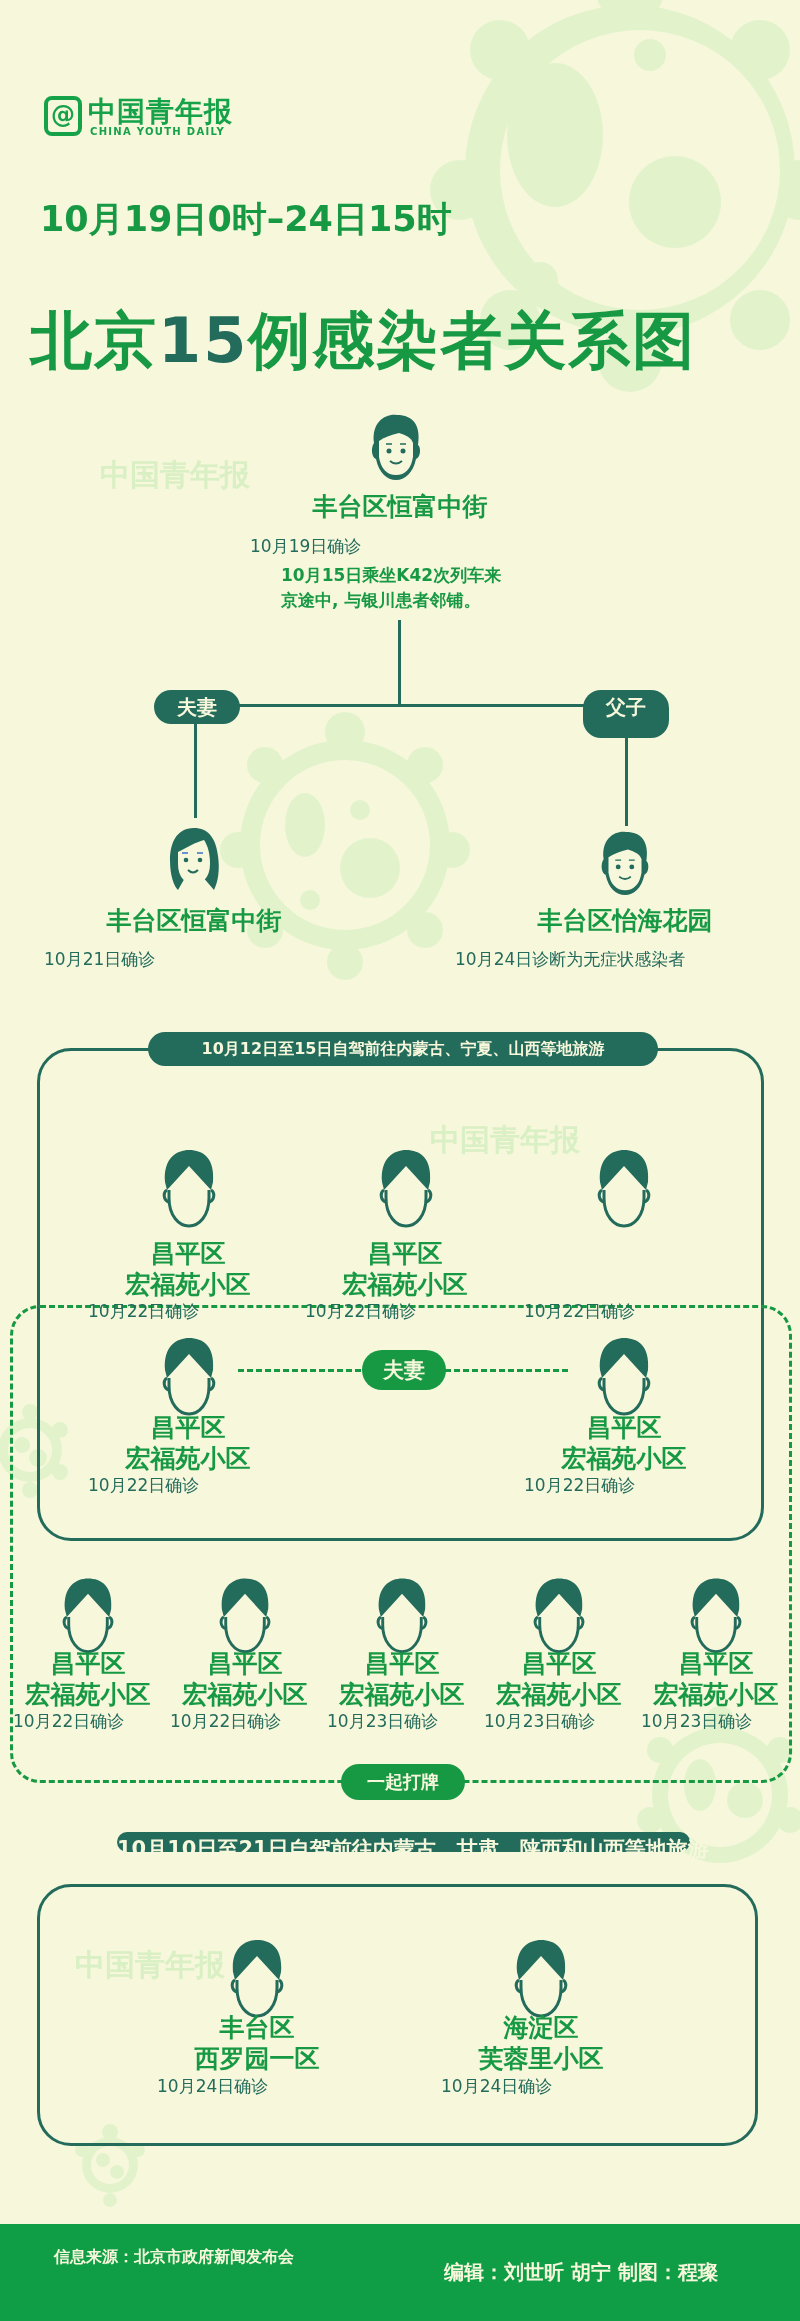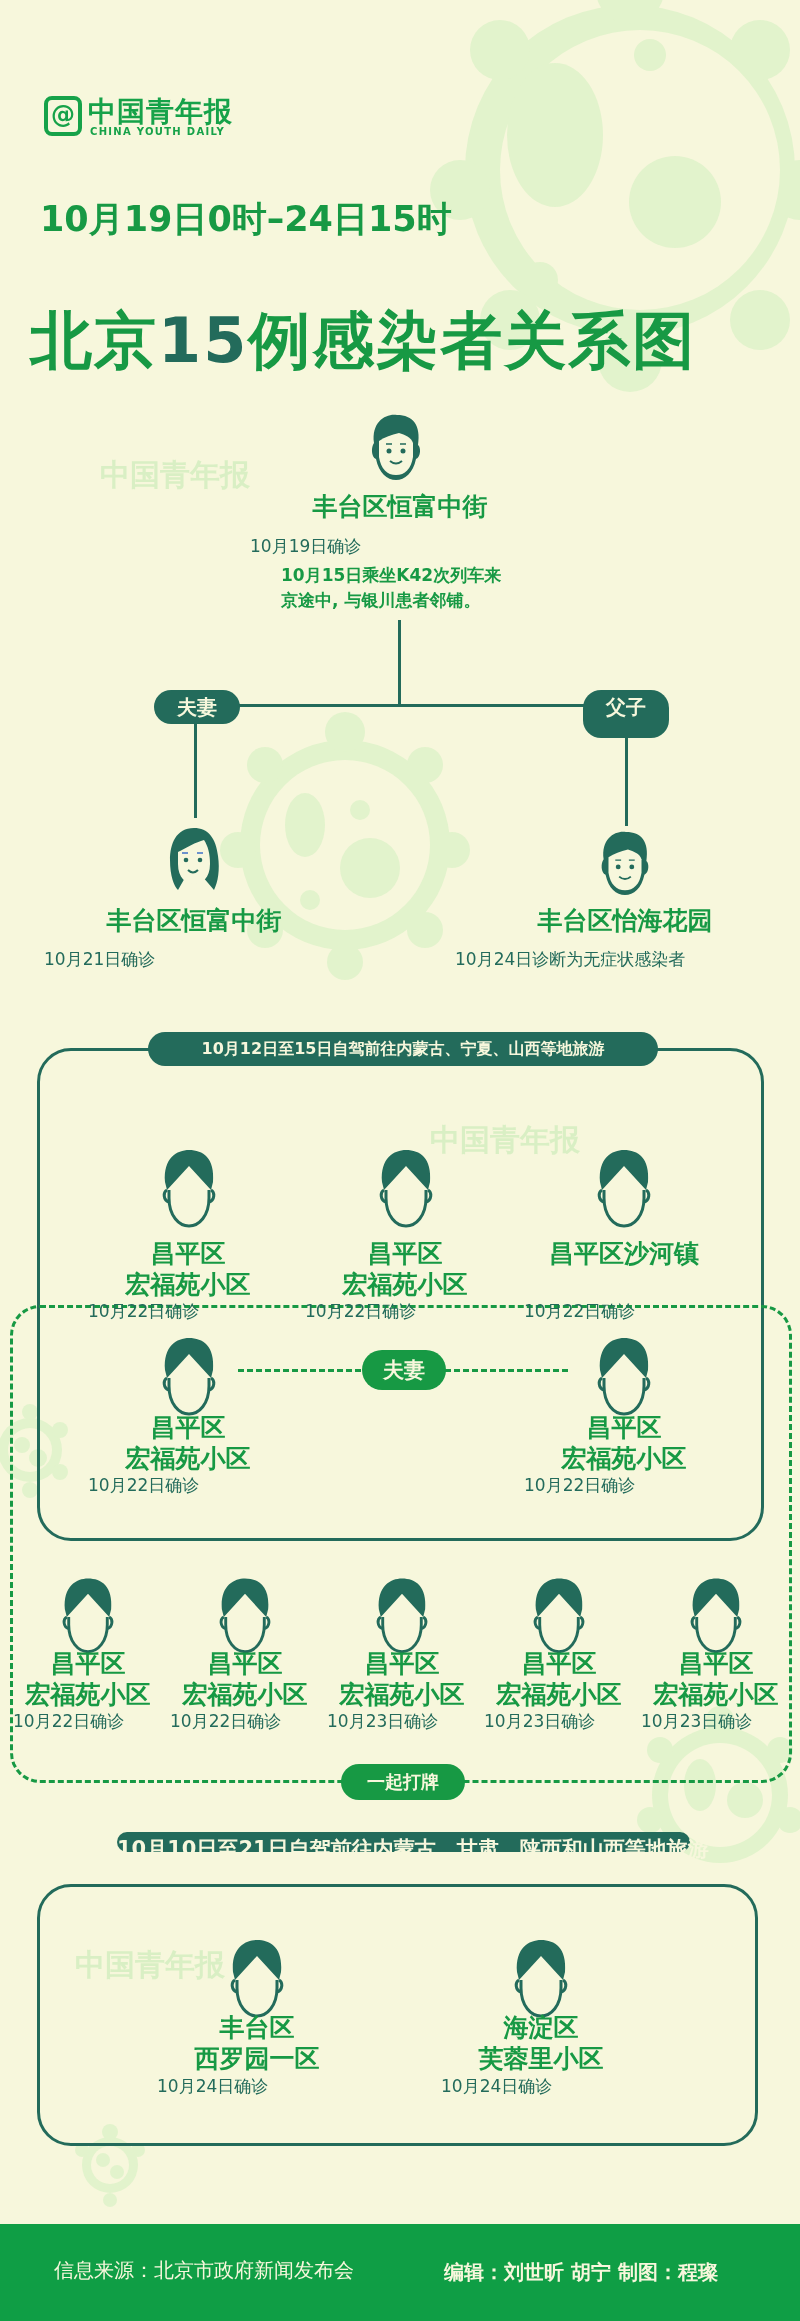--- a/index.html
+++ b/index.html
@@ -17,21 +17,21 @@
   .note { position:absolute; color:#179944; font-weight:bold; font-size:17px; line-height:25px; white-space:nowrap; }
   .pill { position:absolute; background:#236b5b; color:#f7f7dc; font-weight:bold; border-radius:18px; text-align:center; white-space:nowrap; }
   .pill.green { background:#179944; }
   .vline { position:absolute; width:3px; background:#236b5b; }
   .hline { position:absolute; height:3px; background:#236b5b; }
   .face { position:absolute; }
   .box-solid { position:absolute; border:3px solid #236b5b; border-radius:34px; box-sizing:border-box; }
   .box-dash { position:absolute; border:3px dashed #179944; border-radius:30px; box-sizing:border-box; }
   .dash-h { position:absolute; height:0; border-top:3px dashed #179944; }
   .footer { position:absolute; left:0; top:2224px; width:800px; height:97px; background:#0f9e45; }
-  .footer-src { position:absolute; left:54px; top:33px; color:#f7f7dc; font-weight:normal; font-size:20px; white-space:nowrap; }
+  .footer-src { position:absolute; left:54px; top:23px; color:#f7f7dc; font-weight:bold; font-size:16px; white-space:nowrap; }
   .footer-credit { position:absolute; left:444px; top:35px; color:#f7f7dc; font-weight:bold; font-size:20px; white-space:nowrap; }
 </style>
 </head>
 <body>
 
 <svg class="deco" style="left:430px;top:-60px" width="400" height="460" viewBox="0 0 400 460">
   <g fill="#e2f3cc">
     <circle cx="200" cy="230" r="165"></circle>
     <circle cx="200" cy="50" r="34"></circle>
       <circle cx="70" cy="110" r="30"></circle>
@@ -195,21 +195,20 @@
       <div>宏福苑小区</div>
     </div>
   <div class="date" style="left:305px;width:200px;top:1300px">10月22日确诊</div>
 
   <svg class="face" style="left:596px;top:1150px" width="56" height="80" viewBox="0 0 56 80">
       <path d="M4 32 C2 8 16 0 28 0 C42 0 54 8 52 32 L50 40 L28 16 L6 40 Z" fill="#236b5b"></path>
       <path d="M8 40 L8 48 C8 66 18 76 28 76 C38 76 48 66 48 48 L48 40" fill="none" stroke="#236b5b" stroke-width="3"></path>
       <path d="M6 40 C2 42 2 50 8 52 M50 40 C54 42 54 50 48 52" fill="none" stroke="#236b5b" stroke-width="3"></path>
     </svg>
   <div class="loc" style="left:494px;width:260px;top:1238px">
-      <div>昌平区沙河镇</div>
     </div>
   <div class="date" style="left:524px;width:200px;top:1300px">10月22日确诊</div>
 </div>
 
 <div>
   <svg class="face" style="left:161px;top:1338px" width="56" height="80" viewBox="0 0 56 80">
       <path d="M4 32 C2 8 16 0 28 0 C42 0 54 8 52 32 L50 40 L28 16 L6 40 Z" fill="#236b5b"></path>
       <path d="M8 40 L8 48 C8 66 18 76 28 76 C38 76 48 66 48 48 L48 40" fill="none" stroke="#236b5b" stroke-width="3"></path>
       <path d="M6 40 C2 42 2 50 8 52 M50 40 C54 42 54 50 48 52" fill="none" stroke="#236b5b" stroke-width="3"></path>
     </svg>

